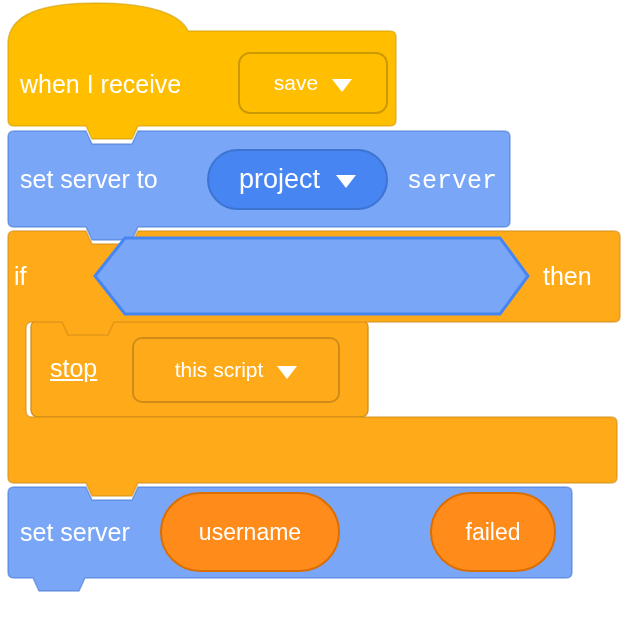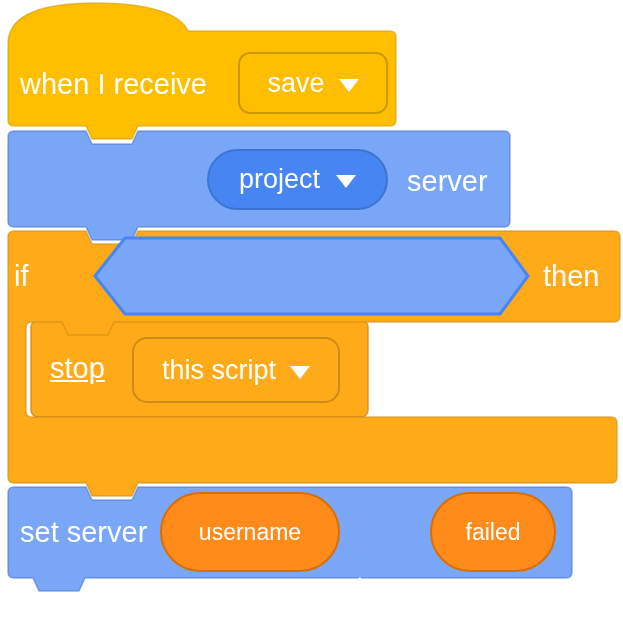--- a/index.html
+++ b/index.html
@@ -11,36 +11,36 @@
     overflow:hidden;
   }
   #blocks-svg{position:absolute;left:0;top:0;}
   .b-events{fill:var(--events-primary);stroke:var(--events-tertiary);stroke-opacity:.55;stroke-width:1.5;}
   .b-blue{fill:var(--blue-primary);stroke:var(--blue-tertiary);stroke-opacity:.55;stroke-width:1.5;}
   .b-control{fill:var(--control-primary);stroke:var(--control-tertiary);stroke-opacity:.6;stroke-width:1.5;}
   .b-stop{fill:var(--control-primary);stroke:var(--control-tertiary);stroke-opacity:.85;stroke-width:1.5;}
   .b-hex{fill:var(--blue-primary);stroke:var(--blue-secondary);stroke-width:3;}
   .lbl{
     position:absolute;display:flex;align-items:center;
-    color:var(--text);font-size:29px;font-weight:500;
+    color:var(--text);font-size:25px;font-weight:500;
     white-space:nowrap;
   }
   .center{justify-content:center;}
   .dd{
     position:absolute;display:flex;align-items:center;justify-content:center;gap:14px;
-    color:var(--text);font-size:27px;font-weight:500;box-sizing:border-box;
+    color:var(--text);font-size:21px;font-weight:500;box-sizing:border-box;
     background:transparent;
   }
   .caret{
     width:0;height:0;margin-top:4px;
     border-left:10px solid transparent;border-right:10px solid transparent;
     border-top:13px solid var(--text);
   }
   .dd-save{left:238px;top:52px;width:150px;height:62px;border:2px solid var(--events-tertiary);border-radius:12px;}
-  .dd-script{left:132px;top:337px;width:208px;height:66px;border:2px solid var(--control-tertiary);border-radius:15px;}
+  .dd-script{left:132px;top:337px;width:208px;height:66px;border:2px solid var(--control-tertiary);border-radius:10px;}
   .pill{
     position:absolute;display:flex;align-items:center;justify-content:center;gap:16px;
     color:var(--text);font-size:27px;font-weight:500;box-sizing:border-box;
   }
   .pill-project{left:207px;top:149px;width:181px;height:61px;border-radius:31px;
     background:var(--blue-secondary);border:2px solid var(--blue-tertiary);}
   .oval{
     position:absolute;display:flex;align-items:center;justify-content:center;
     color:var(--text);font-size:23px;font-weight:500;box-sizing:border-box;
     background:var(--variables-primary);border:2px solid var(--variables-tertiary);border-radius:40px;
@@ -67,25 +67,26 @@
 
     <polygon class="b-hex" points="95,276 125,238 500,238 528,276 500,314 125,314"></polygon>
   </svg>
 
   <div class="lbl" style="left:20px;top:44px;height:80px;">when I receive</div>
   <div class="dd dd-save">
     <span>save</span>
     <span class="caret"></span>
   </div>
 
+  <div class="lbl" style="left:20px;top:131px;height:96px;">set server to</div>
   <div class="pill pill-project">
     <span>project</span>
     <span class="caret"></span>
   </div>
-  <div class="lbl" style="left:407px;top:131px;height:100px;">server</div>
+  <div class="lbl" style="left:407px;top:131px;height:100px;font-family:Liberation Mono, monospace;">server</div>
 
   <div class="lbl" style="left:14px;top:231px;height:91px;">if</div>
   <div class="lbl" style="left:543px;top:231px;height:91px;">then</div>
 
   <div class="lbl" style="left:50px;top:320px;height:97px;text-decoration:underline;">stop</div>
   <div class="dd dd-script">
     <span>this script</span>
     <span class="caret"></span>
   </div>
 

